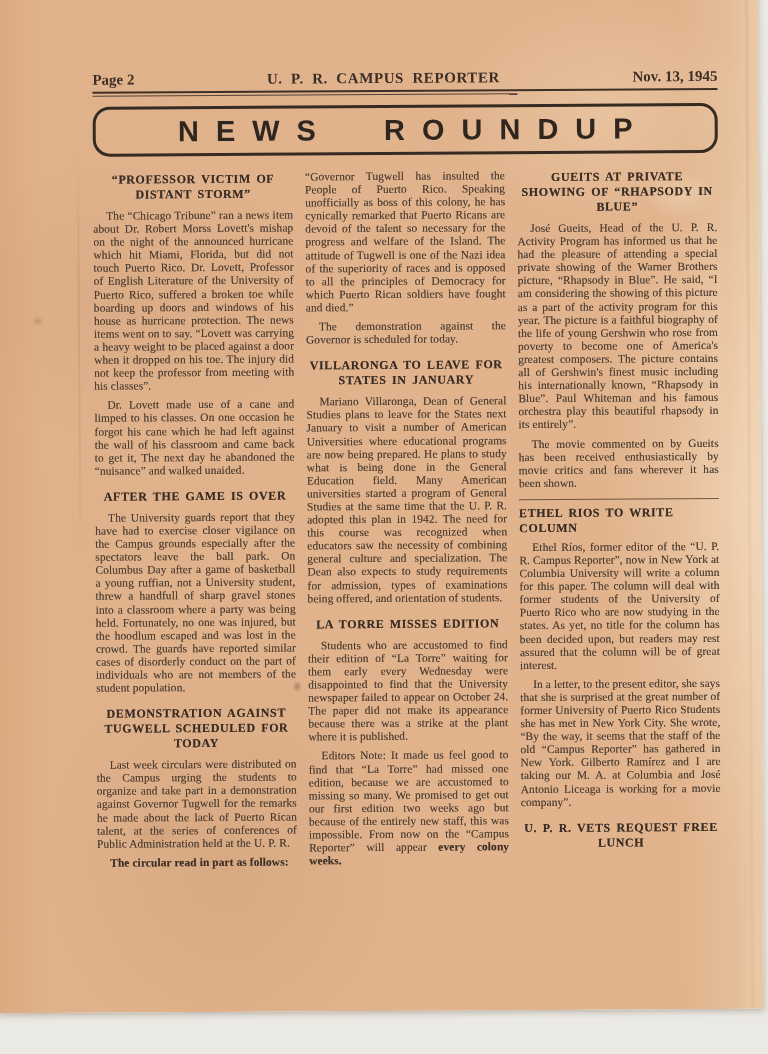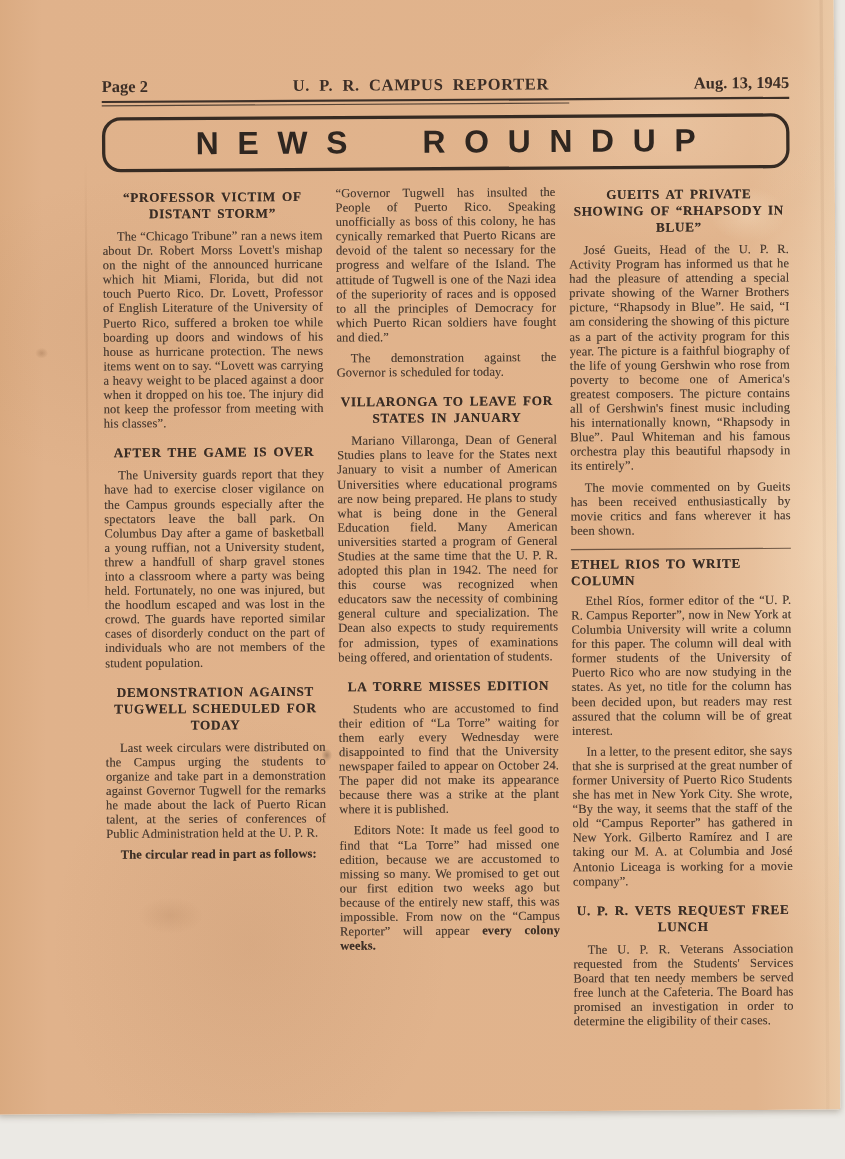--- a/index.html
+++ b/index.html
@@ -102,33 +102,34 @@
   <div class="stain s1"></div>
   <div class="stain s2"></div>
   <div class="stain s3"></div>
   <div class="stain s4"></div>
 
   <div class="content">
 
     <div class="masthead-row">
       <span>Page 2</span>
       <span class="masthead-title">U. P. R.  CAMPUS  REPORTER</span>
-      <span>Aug. 13, 1945</span>
+      <span>Nov. 13, 1945</span>
     </div>
     <div class="header-rule"></div>
 
     <div class="banner">
       <span class="banner-title">NEWS ROUNDUP</span>
     </div>
 
     <div class="cols">
 
       <div class="col">
         <div class="h first">“PROFESSOR VICTIM OF DISTANT STORM”</div>
         <p class="p">The “Chicago Tribune” ran a news item about Dr. Robert Morss Lovett's mishap on the night of the announced hurricane which hit Miami, Florida, but did not touch Puerto Rico. Dr. Lovett, Professor of English Literature of the University of Puerto Rico, suffered a broken toe while boarding up doors and windows of his house as hurricane protection. The news items went on to say. “Lovett was carrying a heavy weight to be placed against a door when it dropped on his toe. The injury did not keep the professor from meeting with his classes”.</p>
+        <p class="p">Dr. Lovett made use of a cane and limped to his classes. On one occasion he forgot his cane which he had left against the wall of his classroom and came back to get it, The next day he abandoned the “nuisance” and walked unaided.</p>
         <div class="h">AFTER THE GAME IS OVER</div>
         <p class="p">The University guards report that they have had to exercise closer vigilance on the Campus grounds especially after the spectators leave the ball park. On Columbus Day after a game of basketball a young ruffian, not a University student, threw a handfull of sharp gravel stones into a classroom where a party was being held. Fortunately, no one was injured, but the hoodlum escaped and was lost in the crowd. The guards have reported similar cases of disorderly conduct on the part of individuals who are not members of the student population.</p>
         <div class="h">DEMONSTRATION AGAINST TUGWELL SCHEDULED FOR TODAY</div>
         <p class="p">Last week circulars were distributed on the Campus urging the students to organize and take part in a demonstration against Governor Tugwell for the remarks he made about the lack of Puerto Rican talent, at the series of conferences of Public Administration held at the U. P. R.</p>
         <p class="p bold">The circular read in part as follows:</p>
       </div>
 
       <div class="col">
         <p class="p flush">“Governor Tugwell has insulted the People of Puerto Rico. Speaking unofficially as boss of this colony, he has cynically remarked that Puerto Ricans are devoid of the talent so necessary for the progress and welfare of the Island. The attitude of Tugwell is one of the Nazi idea of the superiority of races and is opposed to all the principles of Democracy for which Puerto Rican soldiers have fought and died.”</p>
         <p class="p">The demonstration against the Governor is scheduled for today.</p>
@@ -141,18 +142,17 @@
 
       <div class="col">
         <div class="h first">GUEITS AT PRIVATE SHOWING OF “RHAPSODY IN BLUE”</div>
         <p class="p">José Gueits, Head of the U. P. R. Activity Program has informed us that he had the pleasure of attending a special private showing of the Warner Brothers picture, “Rhapsody in Blue”. He said, “I am considering the showing of this picture as a part of the activity program for this year. The picture is a faithful biography of the life of young Gershwin who rose from poverty to become one of America's greatest composers. The picture contains all of Gershwin's finest music including his internationally known, “Rhapsody in Blue”. Paul Whiteman and his famous orchestra play this beautiful rhapsody in its entirely”.</p>
         <p class="p">The movie commented on by Gueits has been received enthusiastically by movie critics and fans wherever it has been shown.</p>
         <hr class="colrule">
         <div class="h left">ETHEL RIOS TO WRITE COLUMN</div>
         <p class="p">Ethel Ríos, former editor of the “U. P. R. Campus Reporter”, now in New York at Columbia University will write a column for this paper. The column will deal with former students of the University of Puerto Rico who are now studying in the states. As yet, no title for the column has been decided upon, but readers may rest assured that the column will be of great interest.</p>
         <p class="p">In a letter, to the present editor, she says that she is surprised at the great number of former University of Puerto Rico Students she has met in New York City. She wrote, “By the way, it seems that the staff of the old “Campus Reporter” has gathered in New York. Gilberto Ramírez and I are taking our M. A. at Columbia and José Antonio Liceaga is working for a movie company”.</p>
         <div class="h">U. P. R. VETS REQUEST FREE LUNCH</div>
-        <p class="p">The U. P. R. Veterans Association requested from the Students' Services Board that ten needy members be served free lunch at the Cafeteria. The Board has promised an investigation in order to determine the eligibility of their cases.</p>
       </div>
 
     </div>
   </div>
 </div>
 
 </body></html>

